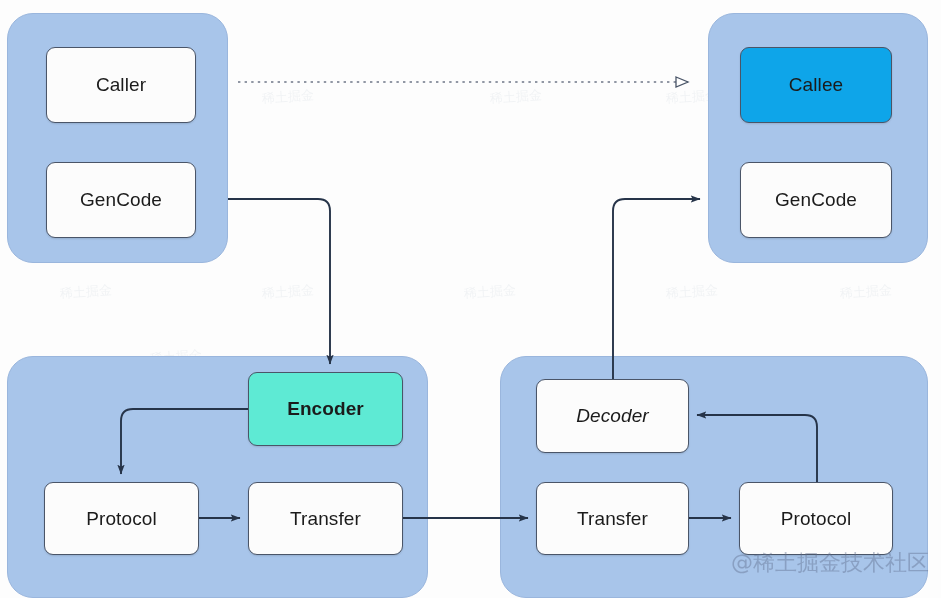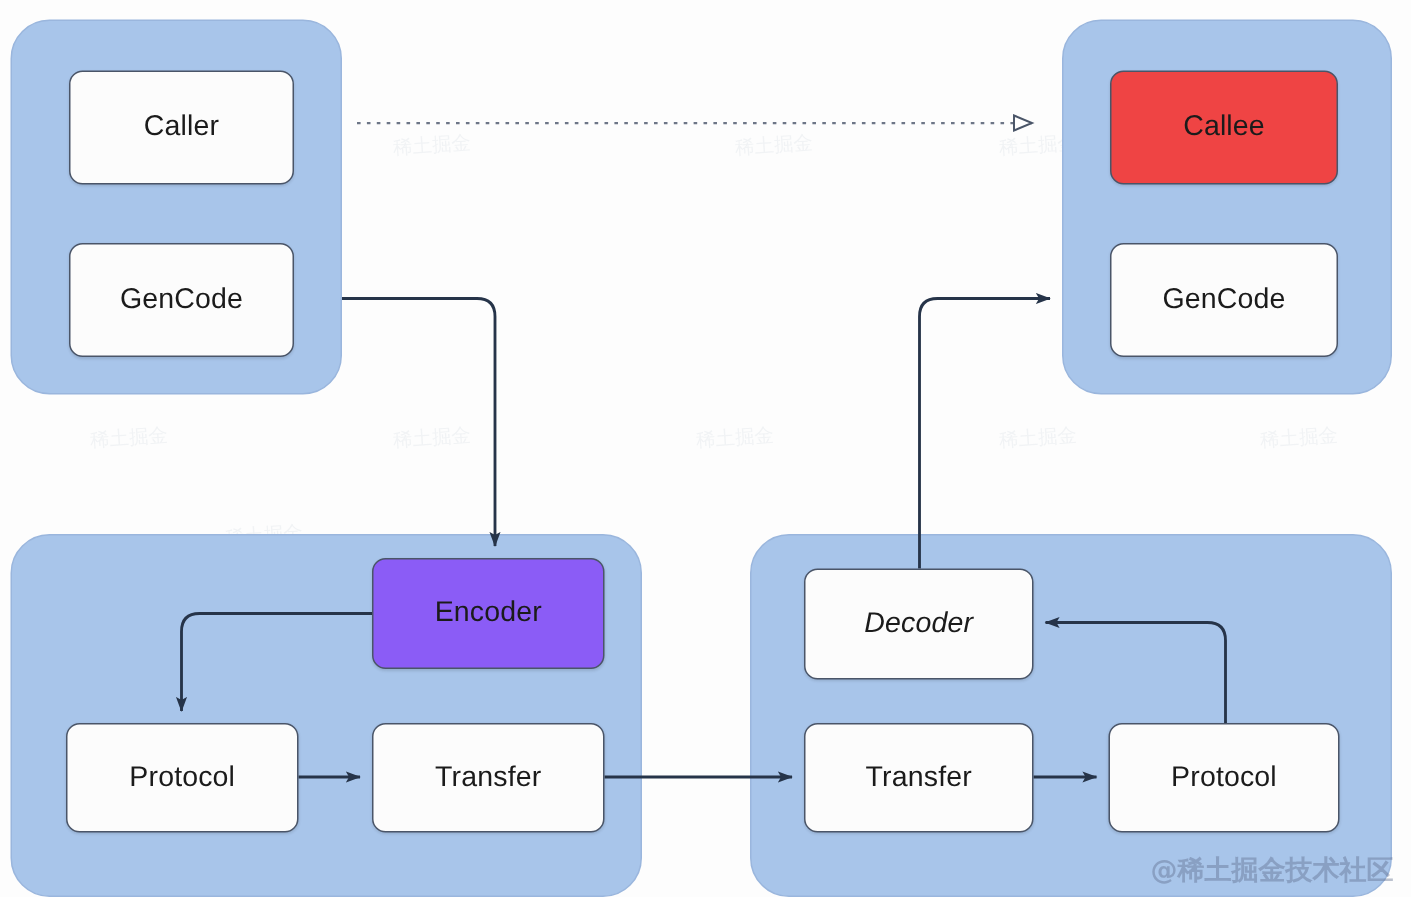--- a/index.html
+++ b/index.html
@@ -63,27 +63,26 @@
     font-family: "DejaVu Sans", sans-serif;
     white-space: nowrap;
     user-select: none;
     transform: rotate(-4deg);
   }
 
   
   .corner-wm {
     position: absolute;
     right: 12px;
-    bottom: 6px;
-    font-size: 18px;
+    bottom: 20px;
+    font-size: 22px;
     color: rgba(95,110,140,0.42);
     font-family: "DejaVu Sans", sans-serif;
     white-space: nowrap;
     user-select: none;
-    font-weight: bold;
   }
 </style>
 </head>
 <body>
 
 <div id="canvas">
 
   <div id="wm-layer">
       <div class="wm" style="left: 60px; top: 283px;">稀土掘金</div>
       <div class="wm" style="left: 262px; top: 283px;">稀土掘金</div>
@@ -134,27 +133,27 @@
     <path d="M 613 379 L 613 211 Q 613 199 625 199 L 700 199" fill="none" stroke="#263449" stroke-width="1.9" marker-end="url(#arrow-filled)"></path>
   </svg>
 
   <div id="node-layer">
       <div class="node" style="left: 46px; top: 47px; width: 150px; height: 76px; background: rgb(252, 252, 252); border-color: rgb(74, 85, 104);">
         <span>Caller</span>
       </div>
       <div class="node" style="left: 46px; top: 162px; width: 150px; height: 76px; background: rgb(252, 252, 252); border-color: rgb(74, 85, 104);">
         <span>GenCode</span>
       </div>
-      <div class="node" style="left: 740px; top: 47px; width: 152px; height: 76px; background: #ef4444; border-color: rgb(74, 85, 104);">
+      <div class="node" style="left: 740px; top: 47px; width: 152px; height: 76px; background: #0ea5e9; border-color: rgb(74, 85, 104);">
         <span>Callee</span>
       </div>
       <div class="node" style="left: 740px; top: 162px; width: 152px; height: 76px; background: rgb(252, 252, 252); border-color: rgb(74, 85, 104);">
         <span>GenCode</span>
       </div>
-      <div class="node" style="left: 248px; top: 372px; width: 155px; height: 74px; background: #8b5cf6; border-color: rgb(74, 85, 104);">
+      <div class="node" style="left: 248px; top: 372px; width: 155px; height: 74px; background: #5eead4; border-color: rgb(74, 85, 104); font-weight: bold;">
         <span>Encoder</span>
       </div>
       <div class="node" style="left: 44px; top: 482px; width: 155px; height: 73px; background: rgb(252, 252, 252); border-color: rgb(74, 85, 104);">
         <span>Protocol</span>
       </div>
       <div class="node" style="left: 248px; top: 482px; width: 155px; height: 73px; background: rgb(252, 252, 252); border-color: rgb(74, 85, 104);">
         <span>Transfer</span>
       </div>
       <div class="node" style="left: 536px; top: 379px; width: 153px; height: 74px; background: rgb(252, 252, 252); border-color: rgb(74, 85, 104); font-style: italic;">
         <span>Decoder</span>

